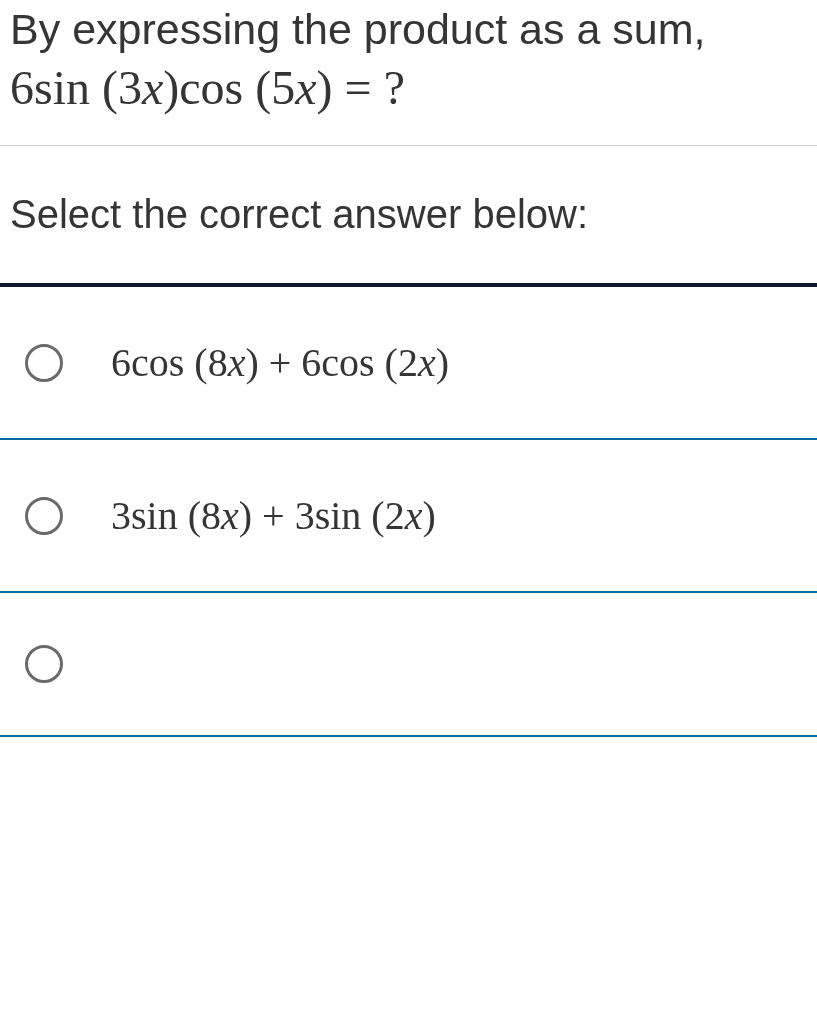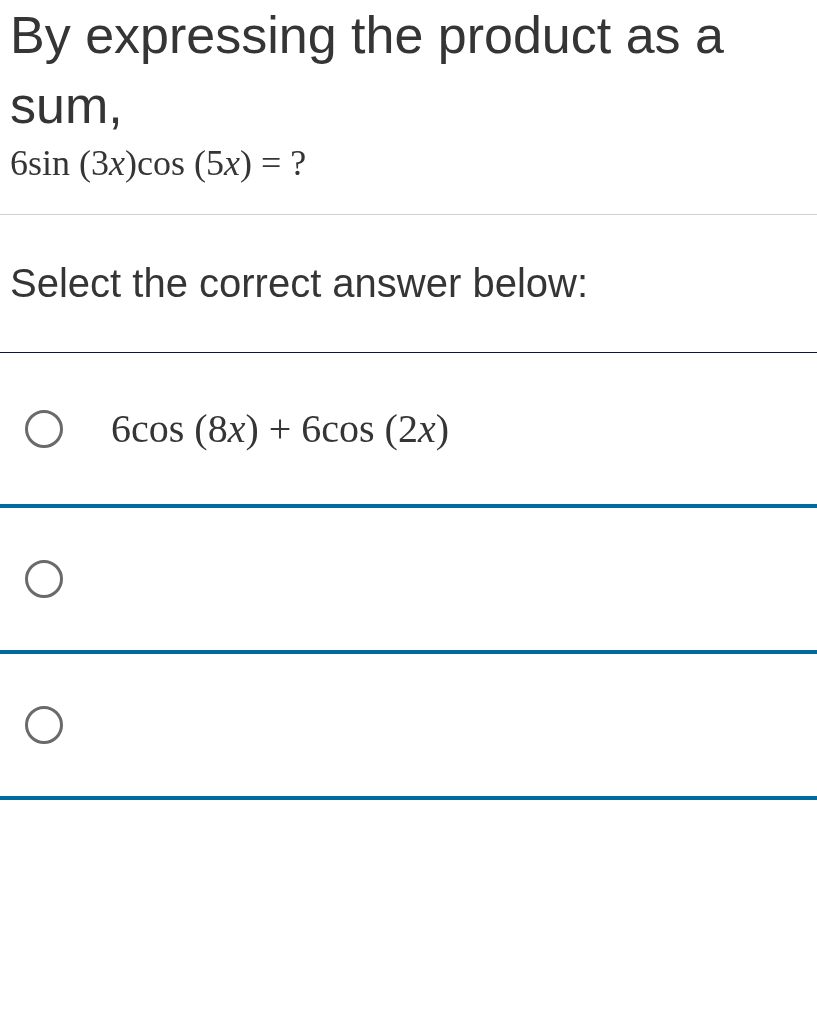--- a/index.html
+++ b/index.html
@@ -12,54 +12,54 @@
       background: #ffffff;
       color: #333333;
       width: 817px;
       height: 1021px;
     }
     .question-section {
       padding: 0 10px 30px 10px;
       border-bottom: 1px solid #d0d0d0;
     }
     .question-text {
-      font-size: 52px;
+      font-size: 43px;
       line-height: 1.35;
       font-family: -apple-system, BlinkMacSystemFont, 'Segoe UI', Arial, sans-serif;
       color: #353535;
       font-weight: 400;
     }
     .math-line {
-      font-size: 36px;
+      font-size: 48px;
       font-family: Georgia, 'Times New Roman', serif;
       color: #353535;
       margin-top: 2px;
     }
     .math-var {
       font-style: italic;
     }
     .prompt-section {
       padding: 46px 10px 46px 10px;
-      border-bottom: 1px solid #0f172a;
+      border-bottom: 4px solid #0f172a;
     }
     .prompt-text {
       font-size: 40px;
       font-family: -apple-system, BlinkMacSystemFont, 'Segoe UI', Arial, sans-serif;
       color: #353535;
       font-weight: 400;
     }
     .options-list {
       display: flex;
       flex-direction: column;
     }
     .option-row {
       display: flex;
       align-items: center;
       padding: 52px 25px;
-      border-bottom: 4px solid #0369a1;
+      border-bottom: 2px solid #0369a1;
       cursor: pointer;
     }
     .radio-circle {
       width: 38px;
       height: 38px;
       border: 3px solid #6a6a6a;
       border-radius: 50%;
       flex-shrink: 0;
       margin-right: 48px;
     }
@@ -81,17 +81,18 @@
   <div class="prompt-text">Select the correct answer below:</div>
 </div>
 
 <div class="options-list">
   <div class="option-row">
     <div class="radio-circle"></div>
     <div class="option-label">6cos (8<span class="math-var">x</span>) + 6cos (2<span class="math-var">x</span>)</div>
   </div>
   <div class="option-row">
     <div class="radio-circle"></div>
+    <div class="option-label">3sin (8<span class="math-var">x</span>) + 3sin (2<span class="math-var">x</span>)</div>
   </div>
   <div class="option-row">
     <div class="radio-circle"></div>
   </div>
 </div>
 
 </body></html>

